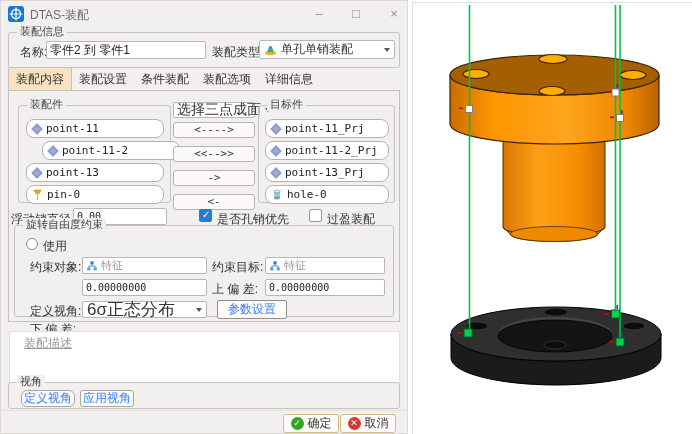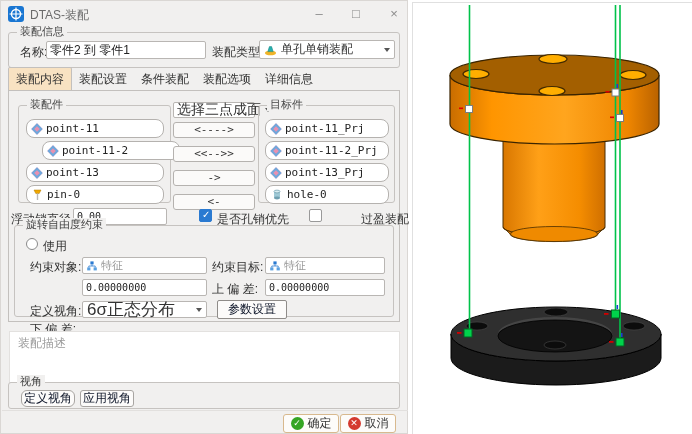--- a/index.html
+++ b/index.html
@@ -41,23 +41,23 @@
         line-height:14px;box-sizing:border-box;}
   
   .chk{position:absolute;width:13px;height:13px;border:1px solid #999;border-radius:2px;background:#fff;box-sizing:border-box;}
   .chk.checked{background:#2a7ad1;border-color:#2a7ad1;}
   .chk.checked::after{content:"✓";color:#fff;font-size:10px;position:absolute;left:2px;top:-1px;}
   .radio{position:absolute;width:12px;height:12px;border:1px solid #8a8a8a;border-radius:50%;background:#fff;box-sizing:border-box;}
   .feat-field{position:absolute;height:17px;background:#fff;border:1px solid #b9b6b3;border-radius:2px;
               display:flex;align-items:center;gap:4px;padding:0 4px;box-sizing:border-box;}
   .feat-text{color:#9a9a9a;font-size:11px;}
   .btn{position:absolute;background:#fcfbfa;border:1px solid #8f8c89;border-radius:2px;font-size:12px;
-       color:#0f172a;text-align:center;box-sizing:border-box;}
+       color:#3b82f6;text-align:center;box-sizing:border-box;}
   .desc{position:absolute;left:8px;top:330px;width:391px;height:52px;background:#fff;border:1px solid #e3e1df;
-        box-sizing:border-box;padding:3px 8px;color:#9a9a9a;font-size:12px;}
+        box-sizing:border-box;padding:3px 14px;color:#9a9a9a;font-size:12px;text-decoration:underline;}
   .foot-btn{position:absolute;top:413px;width:56px;height:19px;background:#fdfcfa;border:1px solid #d8b98e;
             border-radius:3px;display:flex;align-items:center;justify-content:center;gap:4px;
             font-size:12px;color:#333;box-sizing:border-box;}
   .ico-circle{width:13px;height:13px;border-radius:50%;display:inline-flex;align-items:center;
               justify-content:center;color:#fff;font-size:9px;line-height:13px;}
   .ico-ok{background:#35a524;} .ico-ok::after{content:"✓";}
   .ico-cancel{background:#d43a2f;} .ico-cancel::after{content:"✕";}
   
   .point-ico{width:8px;height:8px;transform:rotate(45deg);background:#e891b0;border:2px solid #6fa8dc;box-sizing:border-box;flex:0 0 auto;}
   .sep{position:absolute;left:1px;top:409px;width:406px;height:1px;background:#e2e0de;}
@@ -168,21 +168,21 @@
         </span>
         <span>hole-0</span>
       </div>
     </div>
 
     <span class="lbl" style="left:2px;top:120px;">浮动销直径</span>
     <input class="txt mono" style="left: 64px; top: 117px; width: 94px; height: 17px;" value="0.00">
     <span class="chk checked" style="left:190px;top:118px;"></span>
     <span class="lbl" style="left:208px;top:120px;">是否孔销优先</span>
     <span class="chk" style="left:300px;top:118px;"></span>
-    <span class="lbl" style="left:318px;top:120px;margin-left:34px;">过盈装配</span>
+    <span class="lbl" style="left:318px;top:120px;">过盈装配</span>
 
     <div class="grp" style="left:5px;top:134px;width:380px;height:92px;">
       <span class="grp-title">旋转自由度约束</span>
       <span class="radio" style="left:11px;top:12px;"></span>
       <span class="lbl" style="left:28px;top:12px;">使用</span>
 
       <span class="lbl" style="left:15px;top:33px;">约束对象:</span>
       <div class="feat-field" style="left:67px;top:31px;width:125px;">
         <span style="display:inline-flex;">
           <svg width="10" height="10" viewBox="0 0 10 10">

